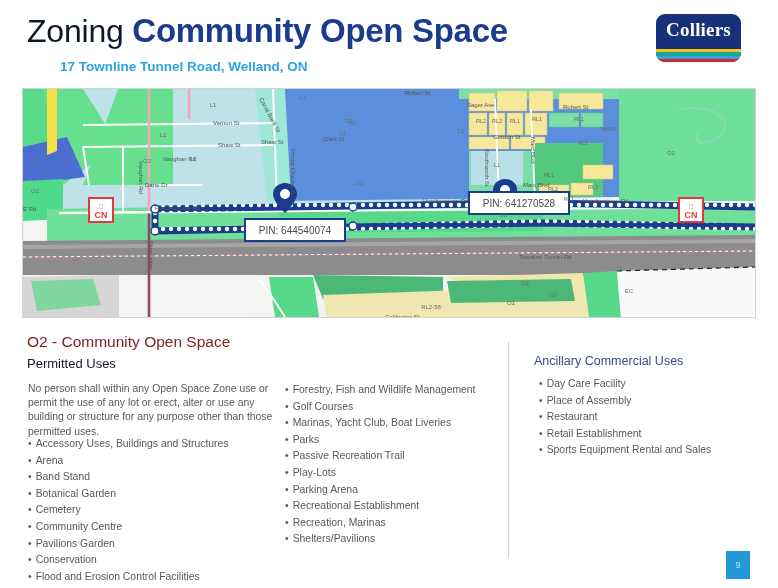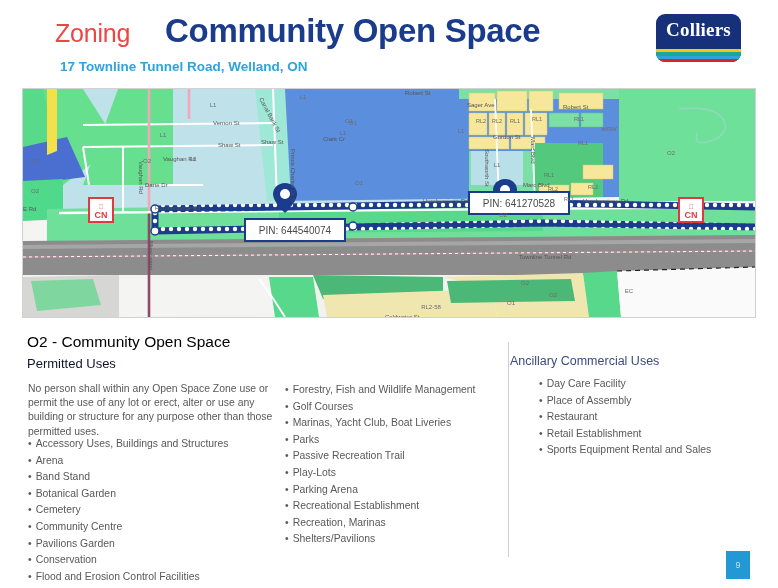--- a/index.html
+++ b/index.html
@@ -21,25 +21,24 @@
     left: 0; top: 0;
     width: 778px; height: 88px;
   }
   .title-line {
     position: absolute;
     left: 27px; top: 14px;
     white-space: nowrap;
     line-height: 1;
   }
   .title-light {
-    font-size: 25px;
+    font-size: 32px;
     font-weight: 300;
-    color: #ef4444;
+    color: #0f172a;
     letter-spacing: -0.2px;
-    margin-left: 28px;
   }
   .title-bold {
     font-size: 33px;
     font-weight: bold;
     color: #1b3c8c;
     letter-spacing: -0.3px;
   }
   .subtitle {
     position: absolute;
     left: 28px; top: 59px;
@@ -92,21 +91,21 @@
     overflow: hidden;
     background: #eef6f8;
   }
   .map-svg { display: block; }
 
   
   .zone-title {
     position: absolute;
     left: 27px; top: 333px;
     font-size: 15.5px;
-    color: #000000;
+    color: #7f1d1d;
     white-space: nowrap;
   }
   .permitted-title {
     position: absolute;
     left: 27px; top: 356px;
     font-size: 13px;
     color: #0f172a;
     white-space: nowrap;
   }
   .intro {
@@ -122,21 +121,21 @@
     left: 28px; top: 436px;
     width: 252px;
   }
   .col-mid-list {
     position: absolute;
     left: 285px; top: 382px;
     width: 215px;
   }
   .ancillary-title {
     position: absolute;
-    left: 510px; top: 354px;
+    left: 534px; top: 354px;
     font-size: 12.5px;
     color: #3b4a86;
     white-space: nowrap;
   }
   .col-right-list {
     position: absolute;
     left: 539px; top: 376px;
     width: 215px;
   }
   .bullet-item {

